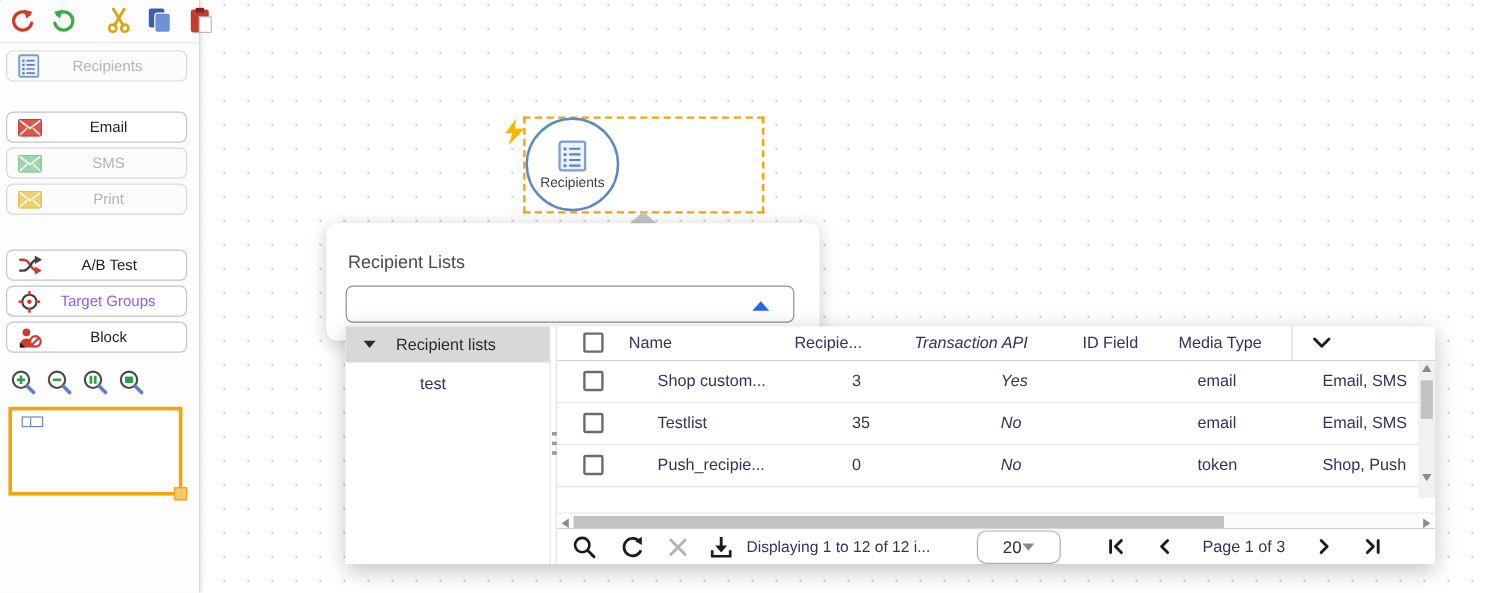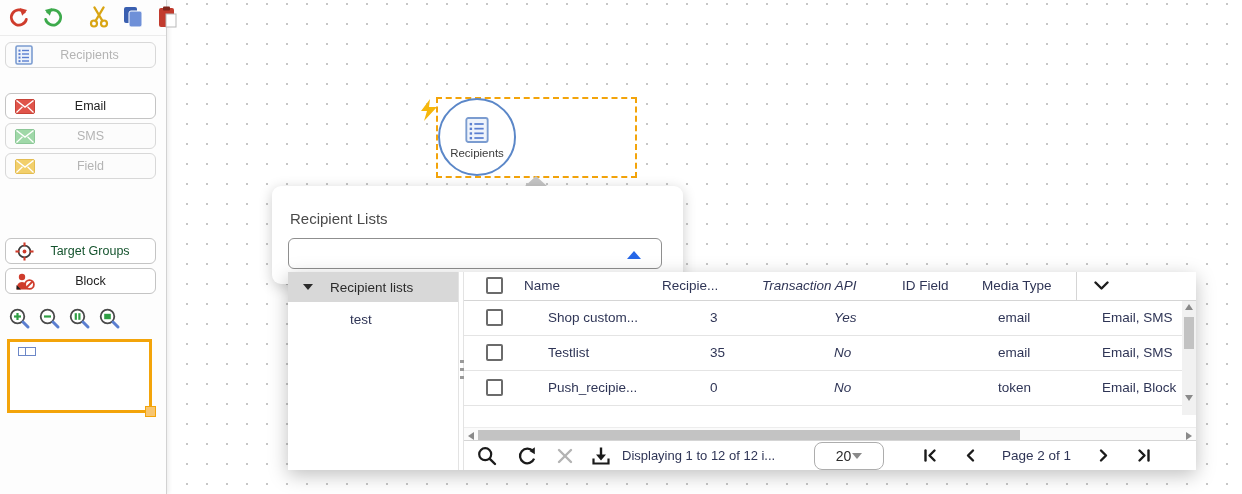--- a/index.html
+++ b/index.html
@@ -192,36 +192,45 @@
         </svg>
       <span class="lbl">SMS</span>
     </div>
 
     <div class="sbtn disabled" style="top:153px">
       <svg width="20" height="15" viewBox="0 0 20 15">
           <rect x="0.5" y="0.5" width="19" height="14" rx="1.5" fill="#f2cf6b" stroke="#e3bd52"></rect>
           <path d="M1.5 1.5 L10 8 L18.5 1.5" fill="none" stroke="#fff" stroke-width="1.4"></path>
           <path d="M1.5 13.5 L7.5 7.8 M18.5 13.5 L12.5 7.8" stroke="#fff" stroke-width="1.2"></path>
         </svg>
-      <span class="lbl">Field</span>
-    </div>
-
+      <span class="lbl">Print</span>
+    </div>
+
+    <div class="sbtn enabled" style="top:208px">
+      <svg width="21" height="16" viewBox="0 0 21 16">
+          <path d="M1 3.5 h3.5 c6 0 6 9 11 9" fill="none" stroke="#cf3c2c" stroke-width="2"></path>
+          <polygon points="14,9 20,12.5 14,16" fill="#cf3c2c"></polygon>
+          <path d="M1 12.5 h3.5 c6 0 6-9 11-9" fill="none" stroke="#3f3f3f" stroke-width="2"></path>
+          <polygon points="14,0 20,3.5 14,7" fill="#3f3f3f"></polygon>
+        </svg>
+      <span class="lbl" style="color:#222">A/B Test</span>
+    </div>
 
     <div class="sbtn enabled" style="top:238px">
       <svg width="19" height="19" viewBox="0 0 20 20">
           <circle cx="10" cy="10" r="6.2" fill="none" stroke="#3a3a3a" stroke-width="1.8"></circle>
           <circle cx="10" cy="10" r="2" fill="#cf3c2c"></circle>
           <g stroke="#cf3c2c" stroke-width="2.2">
             <line x1="10" y1="0.5" x2="10" y2="4.5"></line>
             <line x1="10" y1="15.5" x2="10" y2="19.5"></line>
             <line x1="0.5" y1="10" x2="4.5" y2="10"></line>
             <line x1="15.5" y1="10" x2="19.5" y2="10"></line>
           </g>
         </svg>
-      <span class="lbl" style="color:#14532d">Target Groups</span>
+      <span class="lbl" style="color:#8b5cf6">Target Groups</span>
     </div>
 
     <div class="sbtn enabled" style="top:268px">
       <svg width="20" height="19" viewBox="0 0 20 19">
           <circle cx="7" cy="5" r="3.2" fill="#cf3c2c"></circle>
           <path d="M1.5 17.5 q0-7.5 5.5-7.5 q5.5 0 5.5 7.5 z" fill="#cf3c2c"></path>
           <path d="M1.5 17.5 h4.5 l-4.5-4.5 z" fill="#1d1d1d"></path>
           <circle cx="14.5" cy="12.5" r="4.4" fill="rgba(255,255,255,.85)" stroke="#cf3c2c" stroke-width="1.8"></circle>
           <line x1="11.5" y1="15.5" x2="17.5" y2="9.5" stroke="#cf3c2c" stroke-width="1.8"></line>
         </svg>
@@ -369,21 +378,21 @@
           <div class="col-media tcell">Email, SMS</div>
         </div>
         <div class="trow">
           <div class="col-cb">
               <span class="checkbox"></span>
             </div>
           <div class="col-name tcell">Push_recipie...</div>
           <div class="col-rec tcell">0</div>
           <div class="col-api tcell">No</div>
           <div class="col-id tcell">token</div>
-          <div class="col-media tcell">Email, Block</div>
+          <div class="col-media tcell">Shop, Push</div>
         </div>
 
         <div class="vscroll">
           <span class="vup"></span>
           <span class="vthumb"></span>
           <span class="vdown"></span>
         </div>
       </div>
 
       <div class="hscroll">
@@ -430,21 +439,21 @@
             <svg viewBox="0 0 15 15">
                 <line x1="2.5" y1="2.5" x2="2.5" y2="12.5" stroke="#1b1b1b" stroke-width="2.4" stroke-linecap="round"></line>
                 <polyline points="11.5,2.5 6.5,7.5 11.5,12.5" fill="none" stroke="#1b1b1b" stroke-width="2.4" stroke-linecap="round" stroke-linejoin="round"></polyline>
               </svg>
           </span>
           <span class="pbtn">
             <svg viewBox="0 0 15 15">
                 <polyline points="10,2.5 5,7.5 10,12.5" fill="none" stroke="#1b1b1b" stroke-width="2.4" stroke-linecap="round" stroke-linejoin="round"></polyline>
               </svg>
           </span>
-          <span class="plabel">Page 2 of 1</span>
+          <span class="plabel">Page 1 of 3</span>
           <span class="pbtn">
             <svg viewBox="0 0 15 15">
                 <polyline points="5,2.5 10,7.5 5,12.5" fill="none" stroke="#1b1b1b" stroke-width="2.4" stroke-linecap="round" stroke-linejoin="round"></polyline>
               </svg>
           </span>
           <span class="pbtn">
             <svg viewBox="0 0 15 15">
                 <polyline points="3.5,2.5 8.5,7.5 3.5,12.5" fill="none" stroke="#1b1b1b" stroke-width="2.4" stroke-linecap="round" stroke-linejoin="round"></polyline>
                 <line x1="12.5" y1="2.5" x2="12.5" y2="12.5" stroke="#1b1b1b" stroke-width="2.4" stroke-linecap="round"></line>
               </svg>

